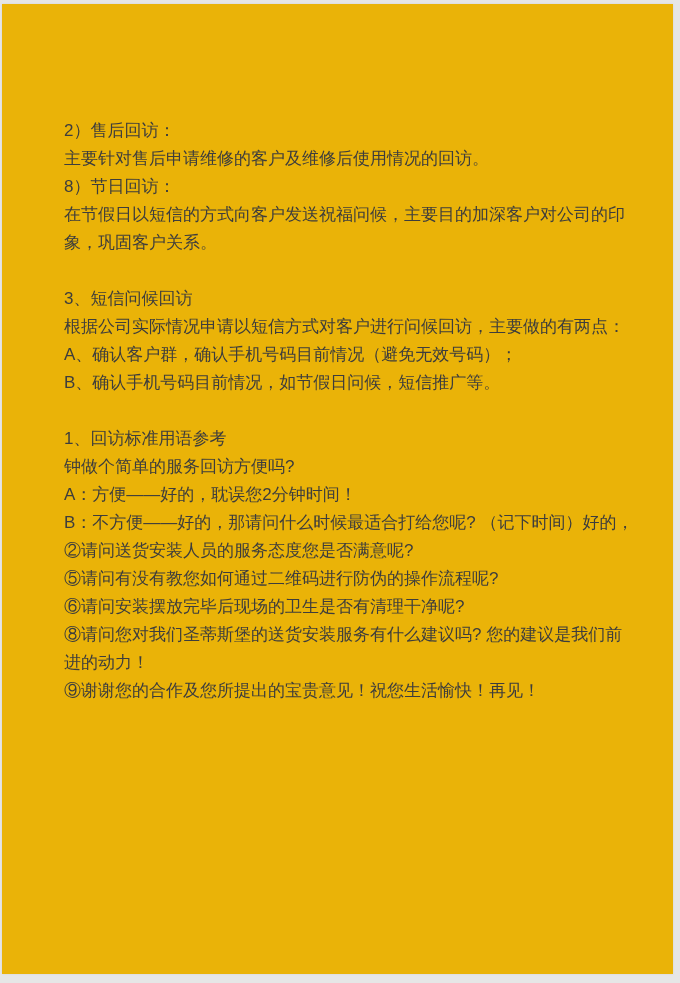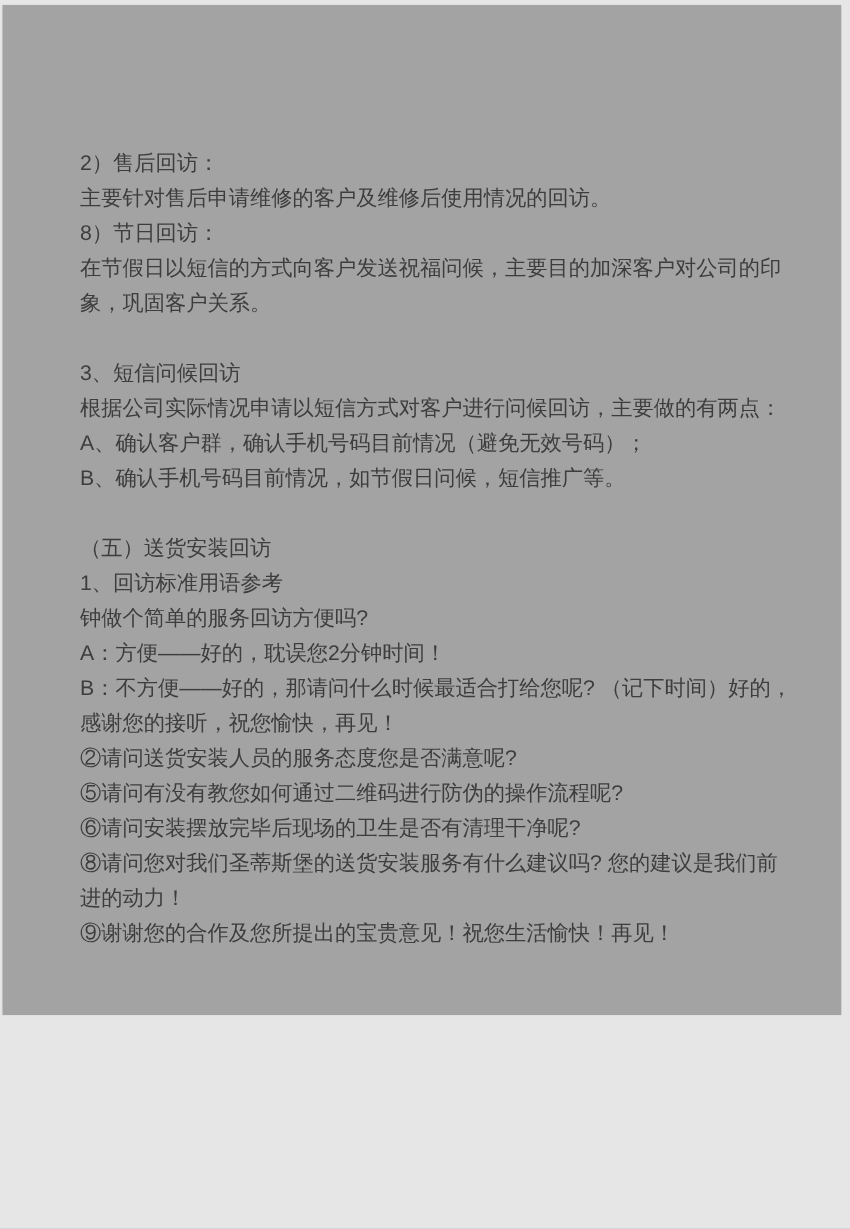--- a/index.html
+++ b/index.html
@@ -12,22 +12,22 @@
     background: #e6e6e6;
     font-family: "Liberation Sans", sans-serif;
     overflow: hidden;
     position: relative;
   }
   .page {
     position: absolute;
     left: 2px;
     top: 4px;
     width: 671px;
-    height: 808px;
-    background: #a3a3a3;
+    height: 970px;
+    background: #eab308;
     box-shadow: 0 0 2px rgba(0,0,0,0.08);
   }
   .doc-content {
     position: absolute;
     left: 62px;
     top: 113px;
     width: 562px;
     color: #3d3d3d;
     font-size: 17px;
     line-height: 28px;
@@ -51,26 +51,24 @@
       <div class="line">主要针对售后申请维修的客户及维修后使用情况的回访。</div>
       <div class="line">8）节日回访：</div>
       <div class="line">在节假日以短信的方式向客户发送祝福问候，主要目的加深客户对公司的印</div>
       <div class="line">象，巩固客户关系。</div>
       <div class="line blank">&nbsp;</div>
       <div class="line">3、短信问候回访</div>
       <div class="line">根据公司实际情况申请以短信方式对客户进行问候回访，主要做的有两点：</div>
       <div class="line">A、确认客户群，确认手机号码目前情况（避免无效号码）；</div>
       <div class="line">B、确认手机号码目前情况，如节假日问候，短信推广等。</div>
       <div class="line blank">&nbsp;</div>
-      <div class="line">（五）送货安装回访</div>
       <div class="line">1、回访标准用语参考</div>
       <div class="line">钟做个简单的服务回访方便吗?</div>
       <div class="line">A：方便——好的，耽误您2分钟时间！</div>
       <div class="line">B：不方便——好的，那请问什么时候最适合打给您呢? （记下时间）好的，</div>
-      <div class="line">感谢您的接听，祝您愉快，再见！</div>
       <div class="line">②请问送货安装人员的服务态度您是否满意呢?</div>
       <div class="line">⑤请问有没有教您如何通过二维码进行防伪的操作流程呢?</div>
       <div class="line">⑥请问安装摆放完毕后现场的卫生是否有清理干净呢?</div>
       <div class="line">⑧请问您对我们圣蒂斯堡的送货安装服务有什么建议吗? 您的建议是我们前</div>
       <div class="line">进的动力！</div>
       <div class="line">⑨谢谢您的合作及您所提出的宝贵意见！祝您生活愉快！再见！</div>
     </div>
 </div>
 
 </body></html>

